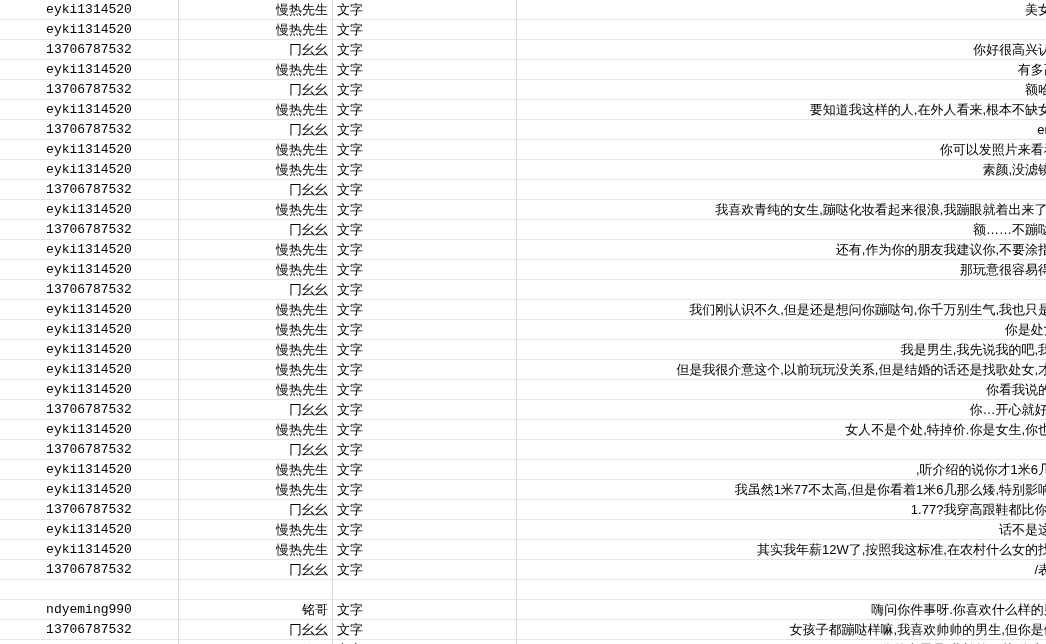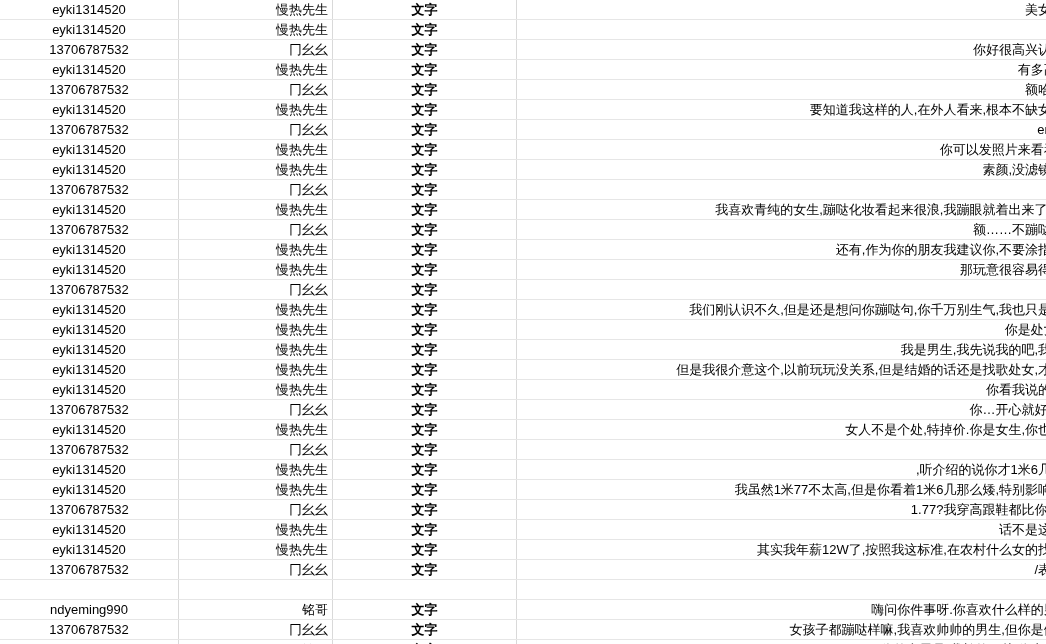--- a/index.html
+++ b/index.html
@@ -23,23 +23,23 @@
   .sheet td {
     border-right: 1px solid #d9d9d9;
     border-bottom: 1px solid #e6e6e6;
     height: 19px;
     line-height: 19px;
     padding: 0 4px;
     overflow: hidden;
     white-space: nowrap;
     vertical-align: middle;
   }
-  .col-a { width: 170px; text-align: center; }
+  .col-a { width: 170px; text-align: center; font-family: Liberation Mono, monospace; }
   .col-b { width: 145px; text-align: right; }
-  .col-c { width: 175px; text-align: center; font-weight: bold; }
+  .col-c { width: 175px; text-align: left; }
   .col-d { width: 556px; text-align: right; border-right: none; }
   .row-blank td {
     height: 19px;
     border-bottom: 1px solid #e6e6e6;
   }
 </style>
 </head>
 <body>
 
 <table class="sheet">

